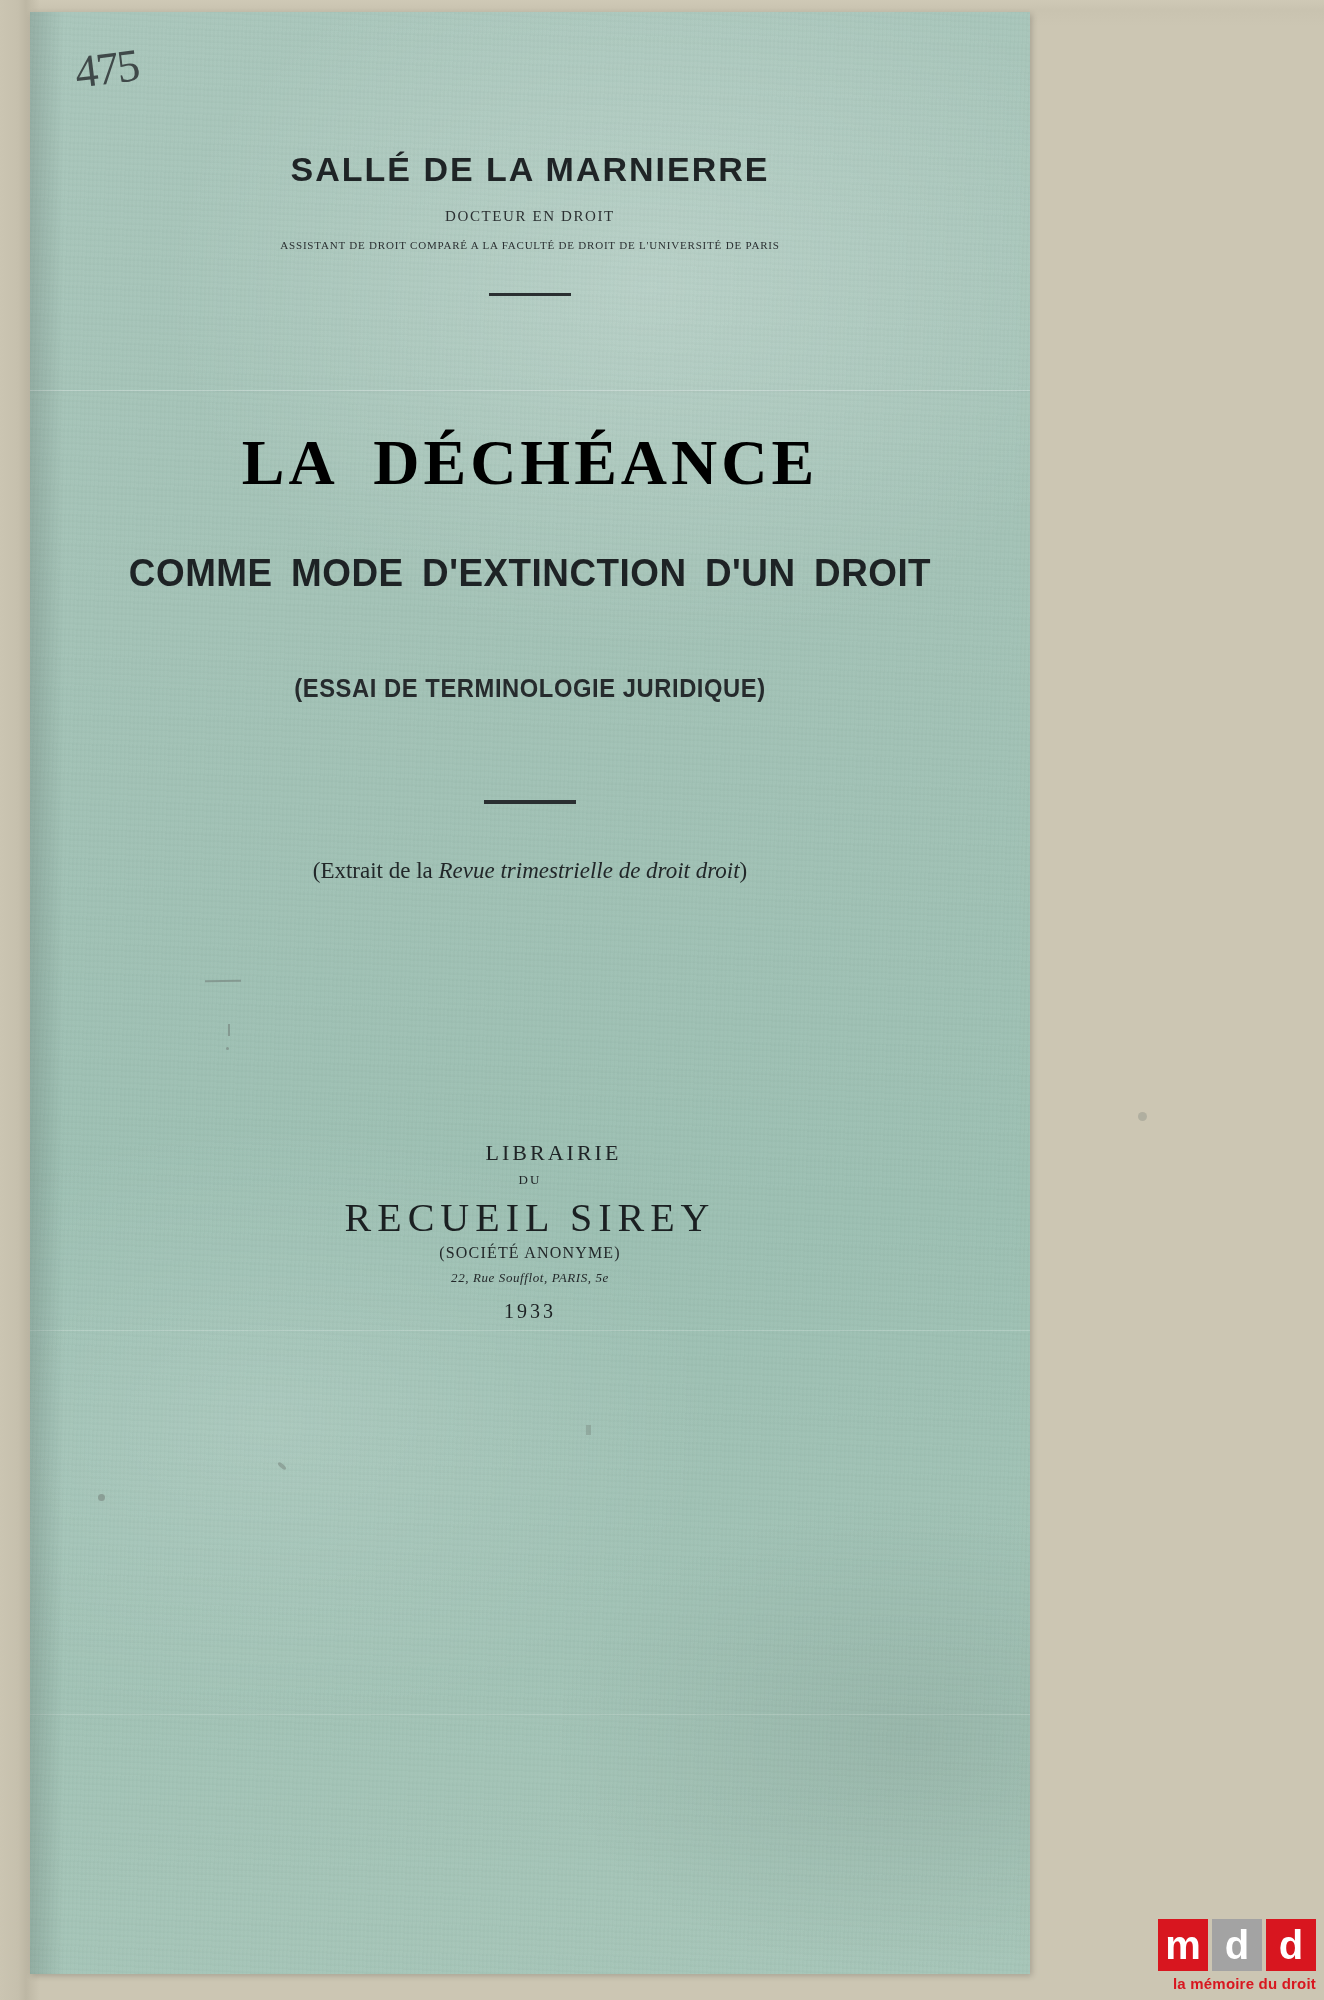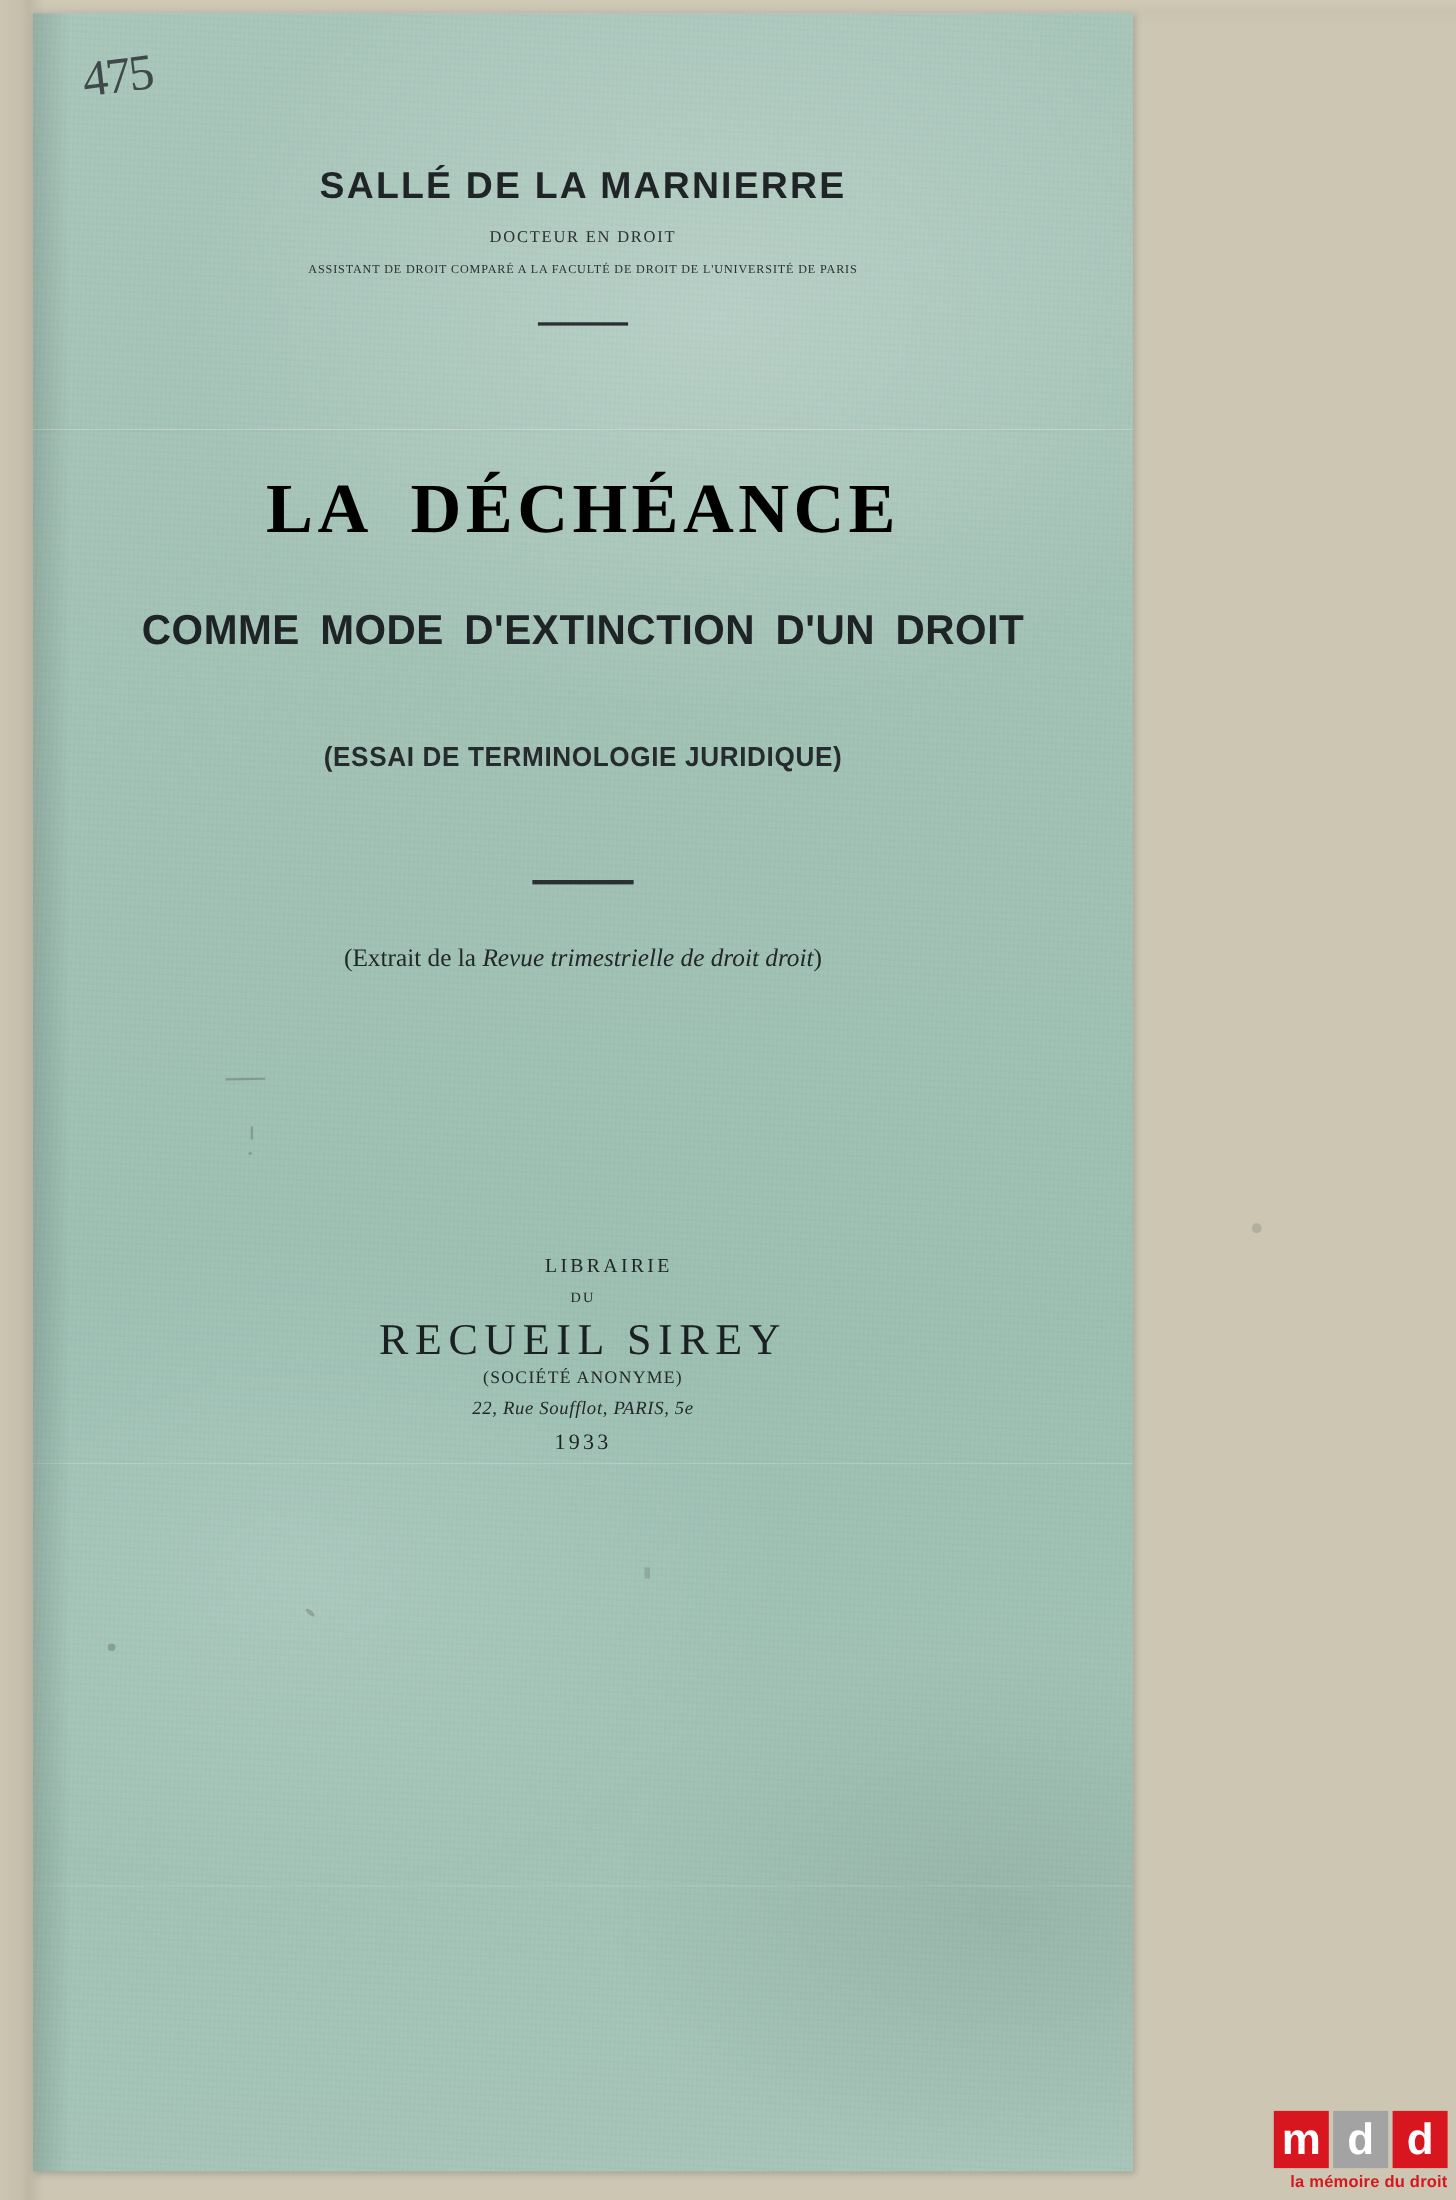--- a/index.html
+++ b/index.html
@@ -172,21 +172,21 @@
     color: #222729;
   }
   .extract i { font-style: italic; }
 
   
   .pub-librairie {
     position: absolute;
     left: 0; right: 0;
     top: 1128px;
     font-family: "Liberation Serif", serif;
-    font-size: 18px;
+    font-size: 22px;
     letter-spacing: 3px;
     color: #202527;
     margin-left: 47px;
   }
   .pub-du {
     position: absolute;
     left: 0; right: 0;
     top: 1160px;
     font-family: "Liberation Serif", serif;
     font-size: 13px;
@@ -210,21 +210,21 @@
     font-size: 16px;
     letter-spacing: 1.2px;
     color: #23282a;
   }
   .pub-addr {
     position: absolute;
     left: 0; right: 0;
     top: 1258px;
     font-family: "Liberation Serif", serif;
     font-style: italic;
-    font-size: 17px;
+    font-size: 13px;
     letter-spacing: 0.6px;
     color: #23282a;
   }
   .pub-year {
     position: absolute;
     left: 0; right: 0;
     top: 1288px;
     font-family: "Liberation Serif", serif;
     font-size: 20px;
     letter-spacing: 3px;

